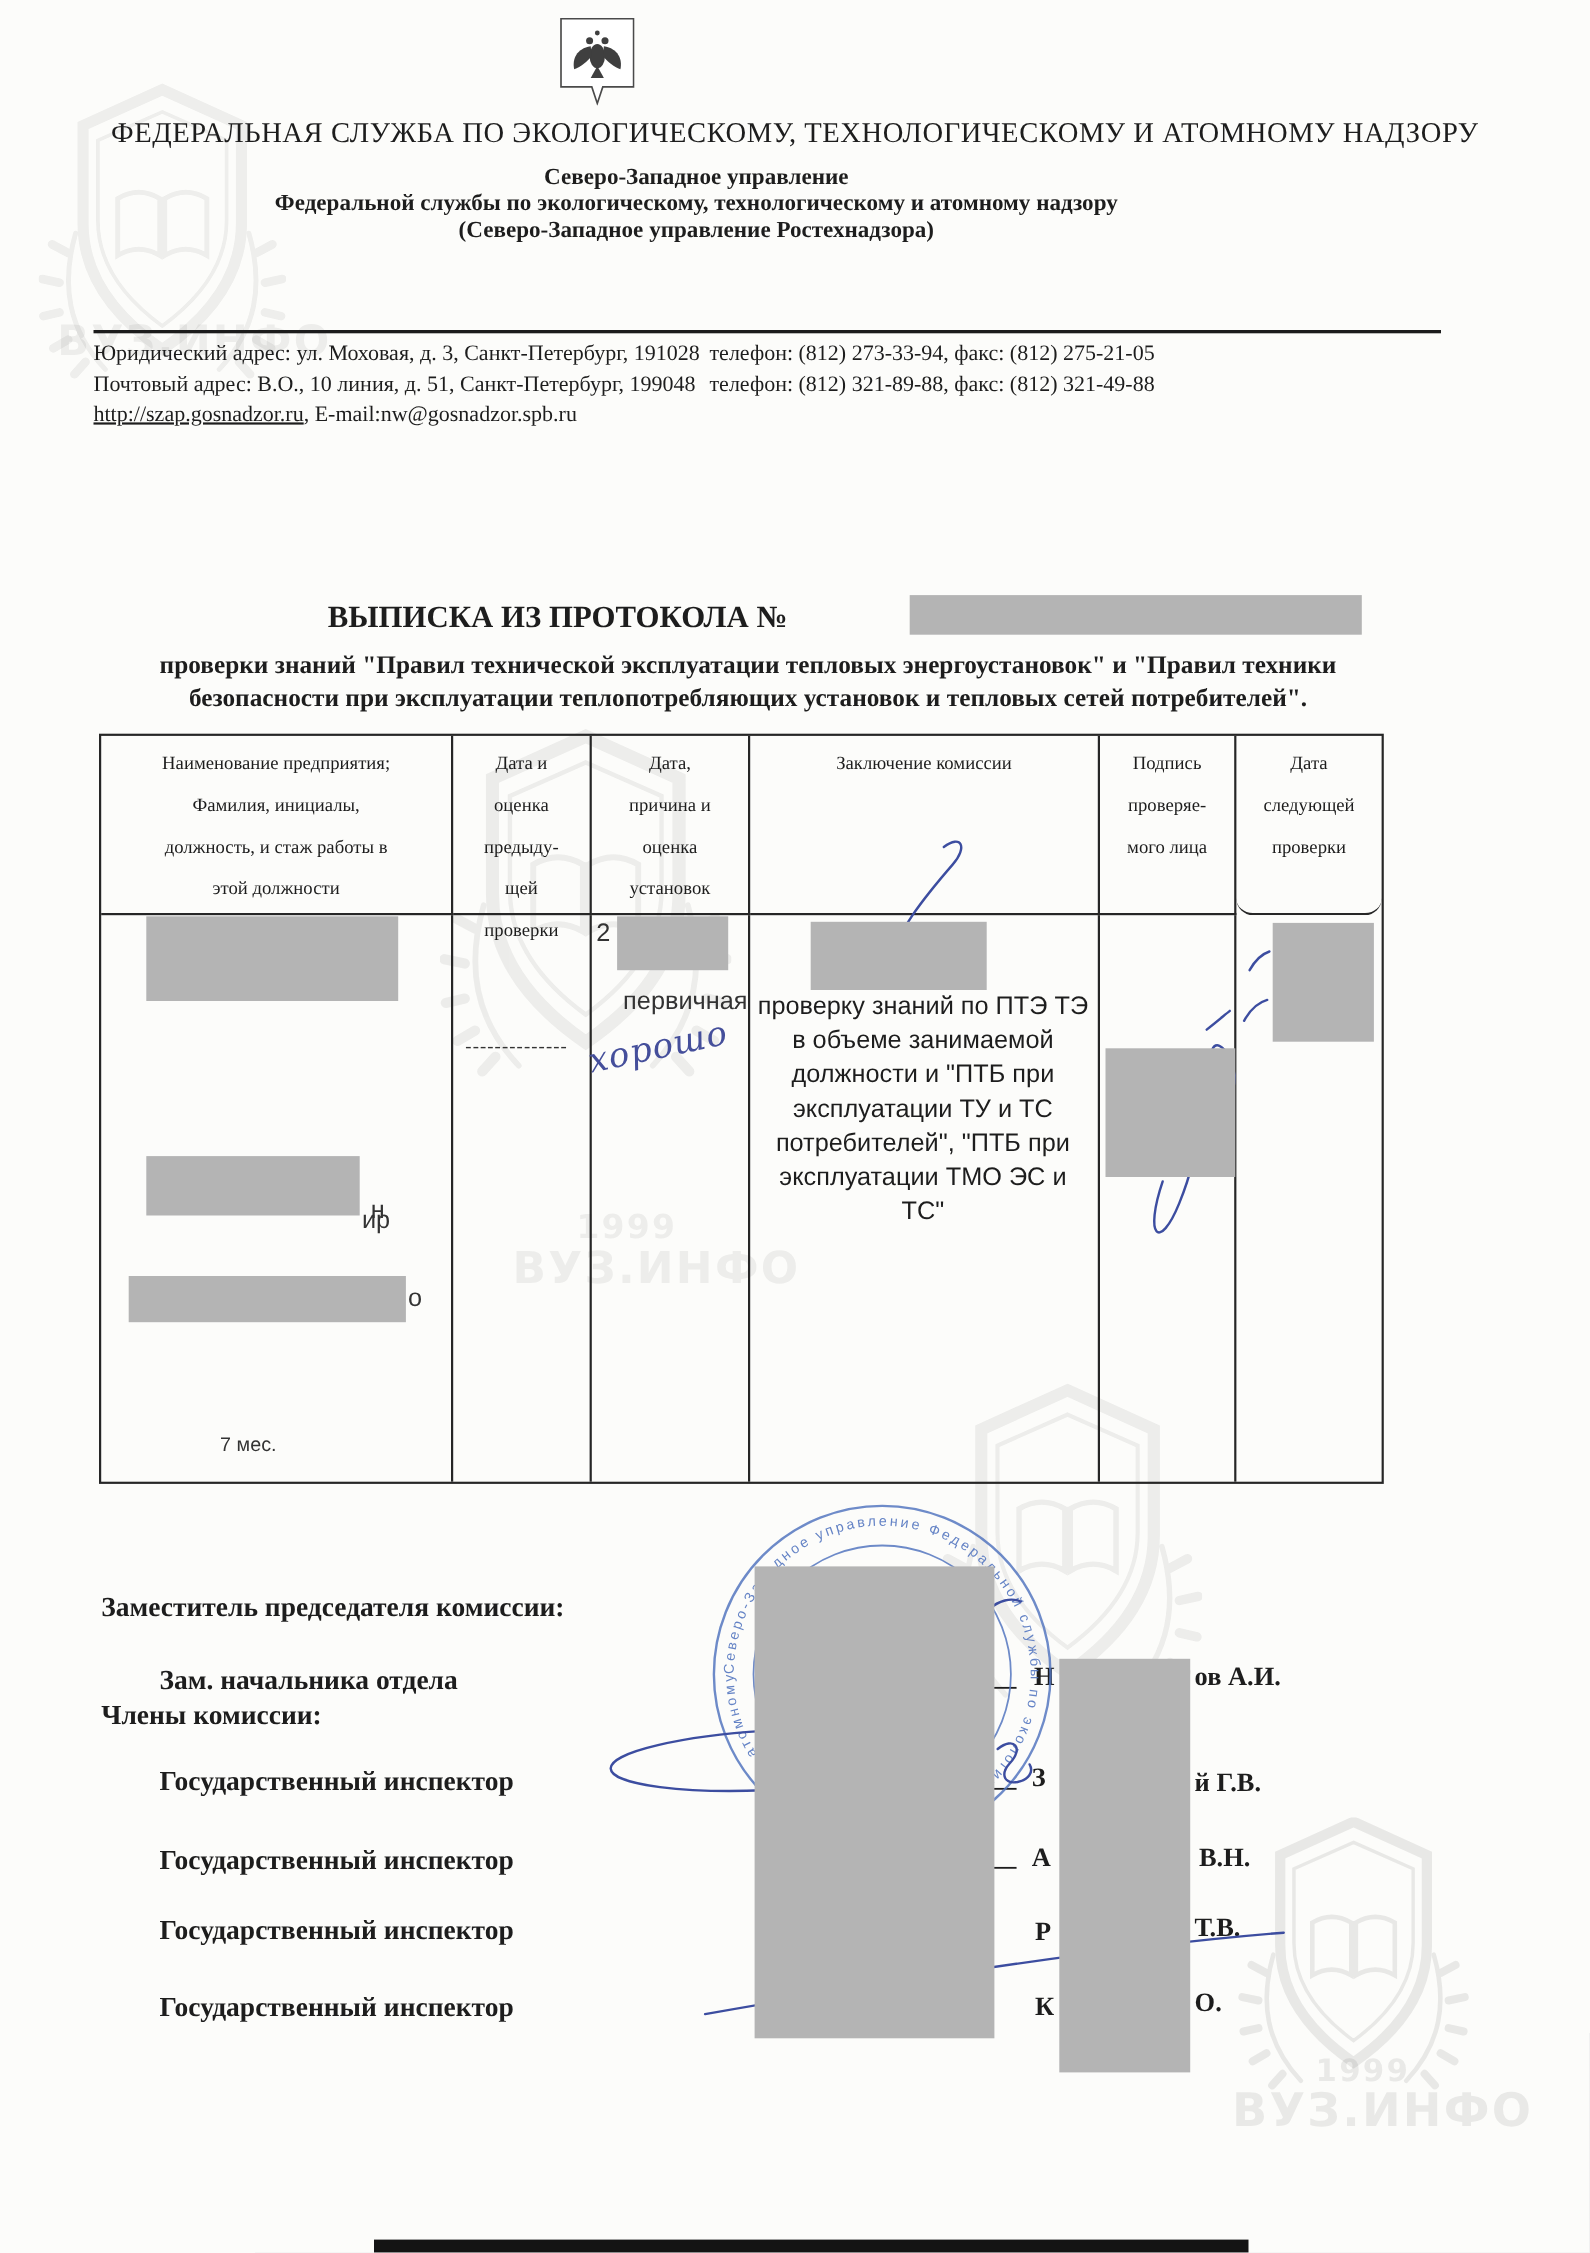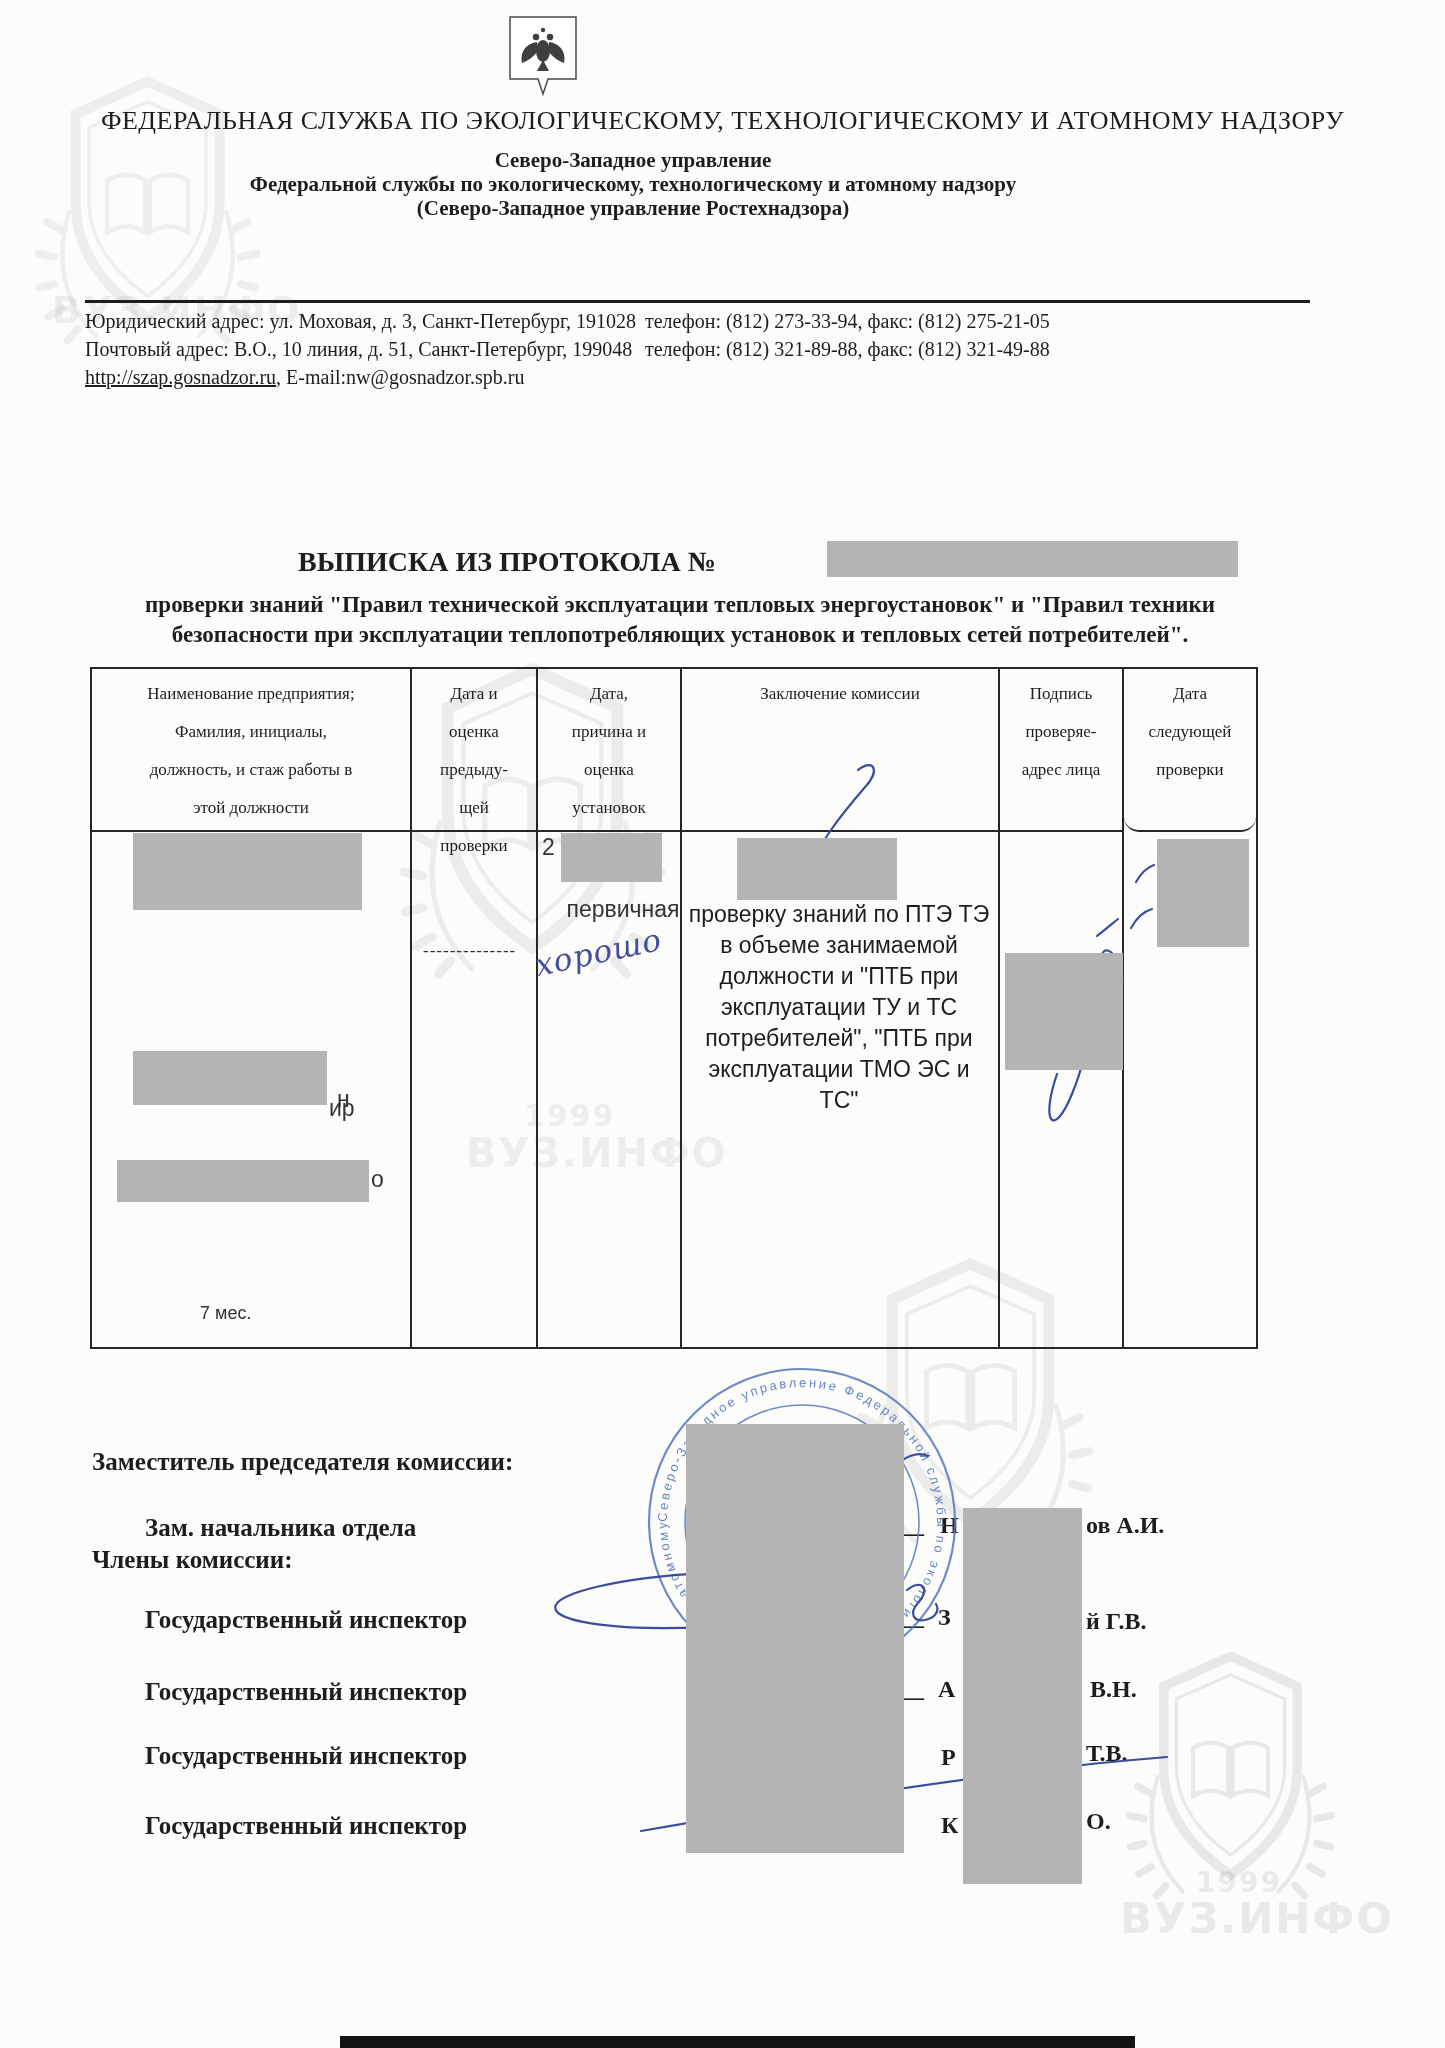--- a/index.html
+++ b/index.html
@@ -133,21 +133,21 @@
 щей
 проверки</div>
     <div class="cell hcell pre">Дата,
 причина и
 оценка
 установок
 проверки</div>
     <div class="cell hcell pre">Заключение комиссии</div>
     <div class="cell hcell pre">Подпись
 проверяе-
-адрес лица</div>
+мого лица</div>
     <div class="cell hcell pre">Дата
 следующей
 проверки</div>
     <div class="cell"></div>
     <div class="cell"></div>
     <div class="cell"></div>
     <div class="cell"></div>
     <div class="cell"></div>
     <div class="cell"></div>
   </div>

